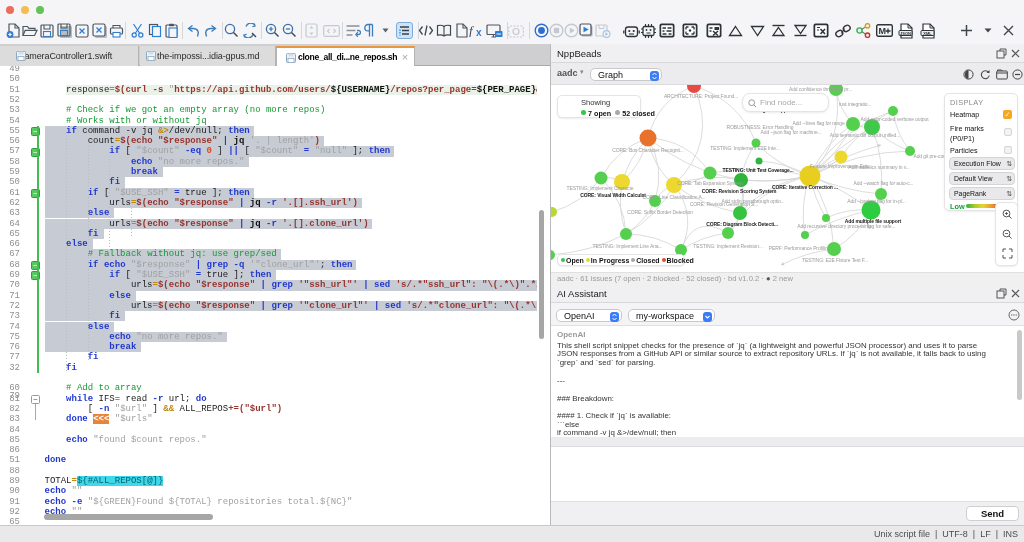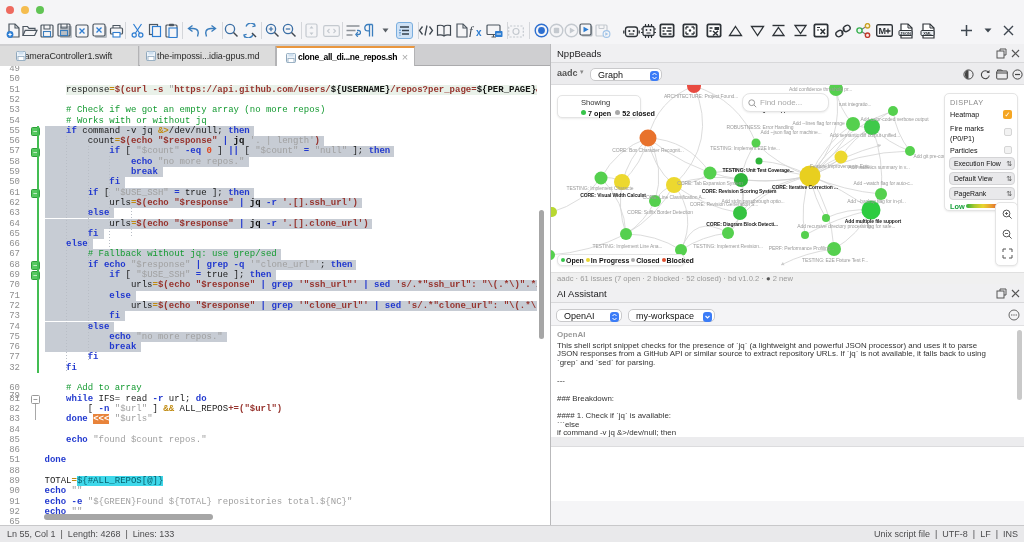--- a/index.html
+++ b/index.html
@@ -748,17 +748,19 @@
 <div style="top:31.5px">`grep` and `sed` for parsing.</div>
 <div style="top:50px">---</div>
 <div style="top:67.5px">### Breakdown:</div>
 <div style="top:85px">#### 1. Check if `jq` is available:</div>
 <div style="top:93.5px">```else</div>
 <div style="top:102px">if command -v jq &amp;&gt;/dev/null; then</div>
 <div style="left:auto;right:2px;top:4px;width:5px;height:70px;background:#c9c9c9;border-radius:2.5px"></div>
 </div>
       <div id="aidiv"></div>
       <div id="aiinput"></div>
+      <div id="aifoot">
+<div style="position:absolute;right:5px;top:3.5px;width:53px;height:15px;background:#fff;border:1px solid #cfcfcf;border-radius:4px;font-size:9.5px;color:#111;text-align:center;line-height:14px;font-weight:bold">Send</div>
+</div>
     </div>
     <div id="statusbar">
-<span style="position:absolute;left:7px">Ln 55, Col 1&nbsp;&nbsp;|&nbsp;&nbsp;Length: 4268&nbsp;&nbsp;|&nbsp;&nbsp;Lines: 133</span>
 <span style="position:absolute;right:6px">Unix script file&nbsp;&nbsp;|&nbsp;&nbsp;UTF-8&nbsp;&nbsp;|&nbsp;&nbsp;LF&nbsp;&nbsp;|&nbsp;&nbsp;INS</span>
 </div>
   </div>
 </body></html>

